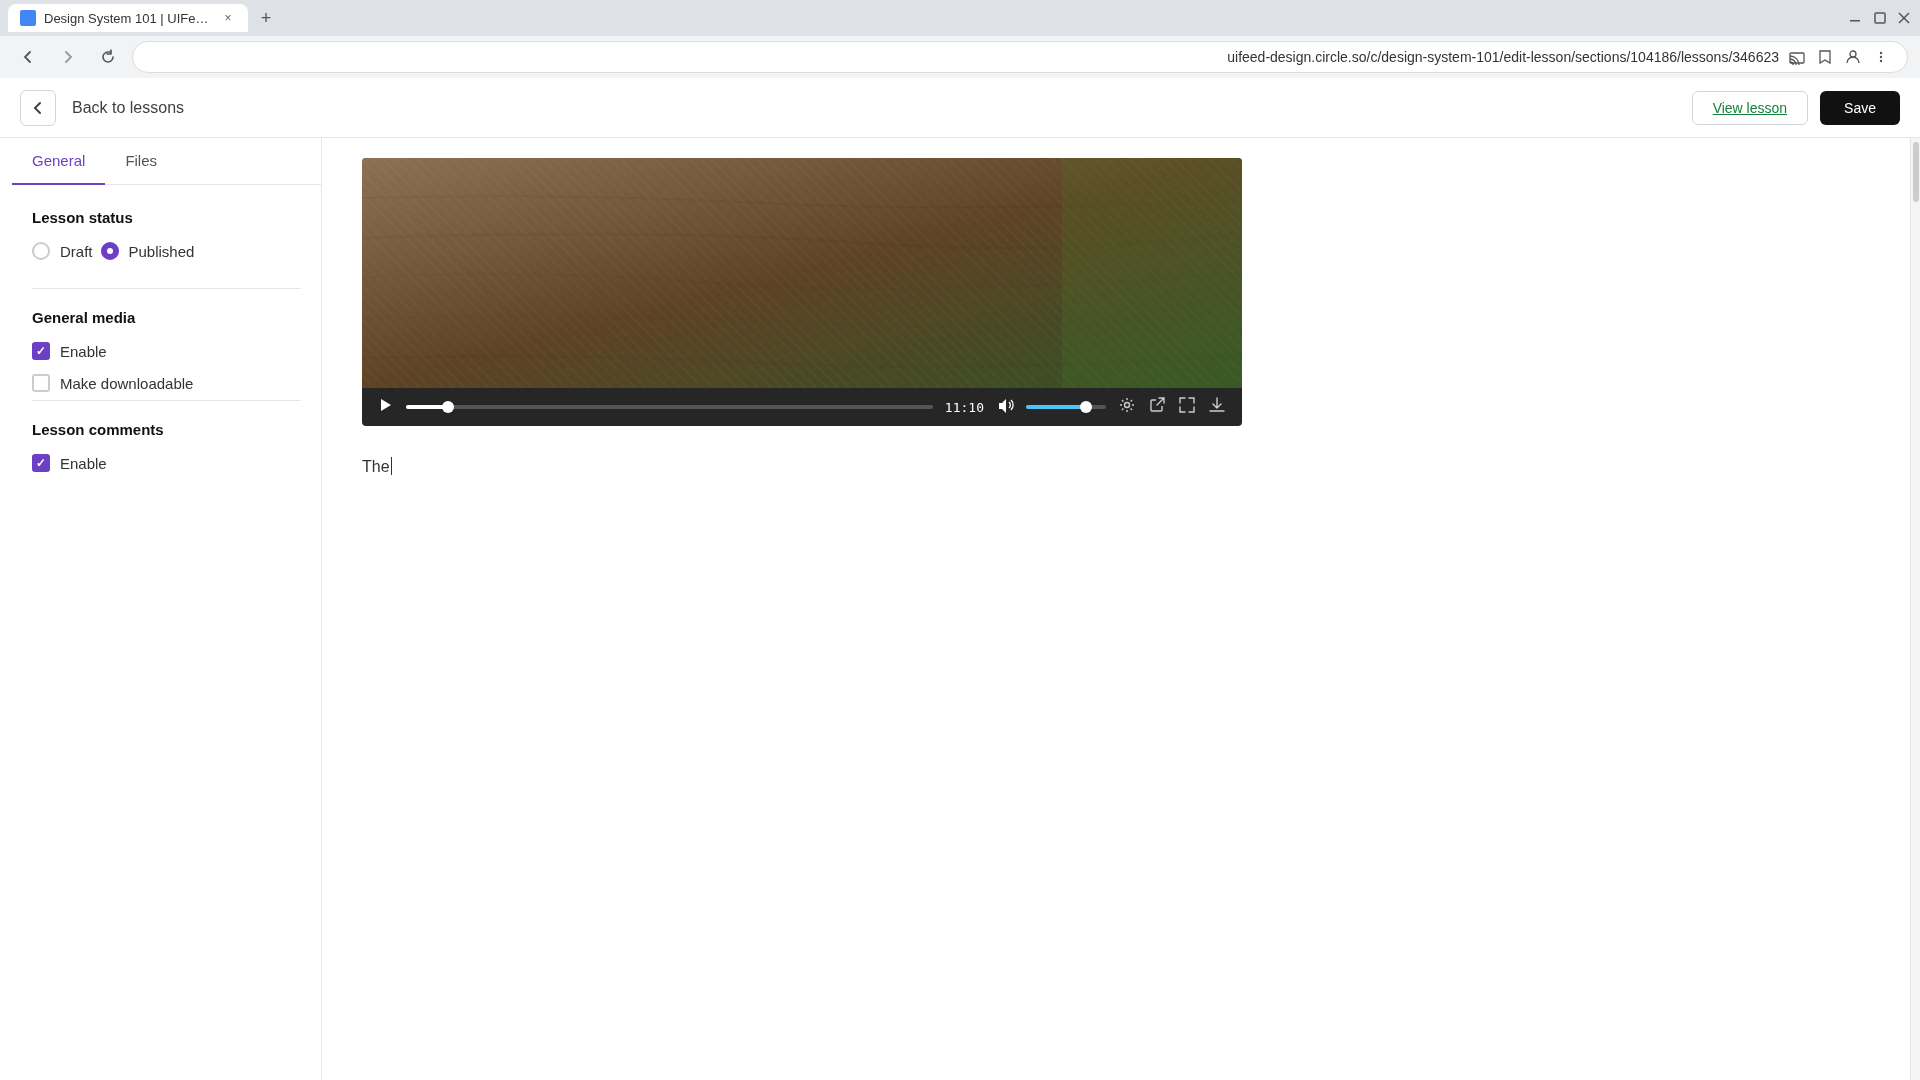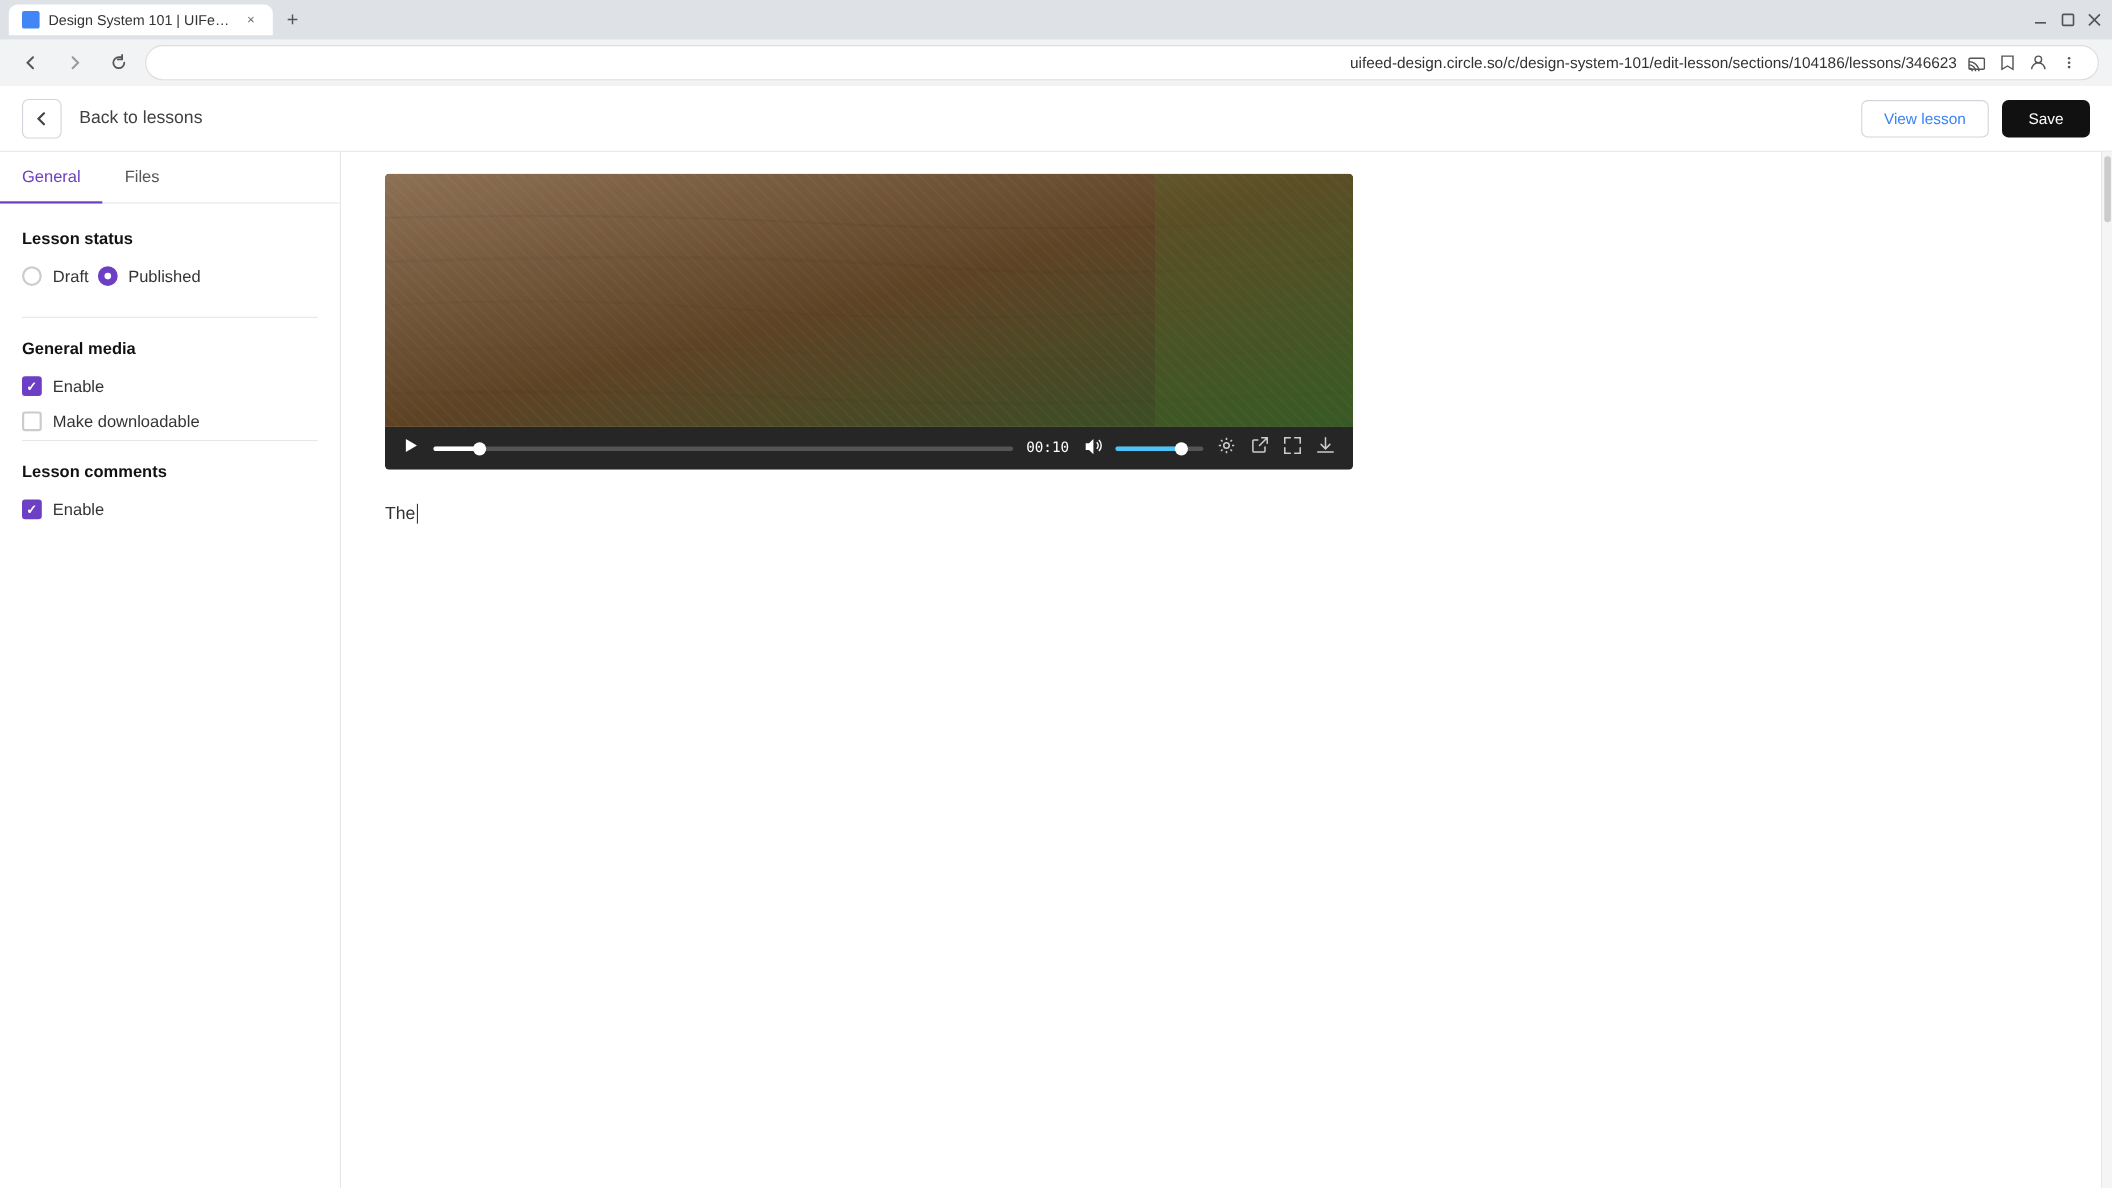--- a/index.html
+++ b/index.html
@@ -20,24 +20,24 @@
     .nav-btn { width: 32px; height: 32px; border-radius: 50%; display: flex; align-items: center; justify-content: center; cursor: pointer; color: #555; font-size: 16px; }
     .address-input { flex: 1; height: 32px; background: #fff; border-radius: 16px; border: 1px solid #ddd; padding: 0 16px; font-size: 14px; color: #333; display: flex; align-items: center; gap: 8px; }
     .address-icons { display: flex; gap: 8px; align-items: center; }
     .addr-icon { width: 20px; height: 20px; display: flex; align-items: center; justify-content: center; cursor: pointer; color: #555; font-size: 14px; }
 
     
     .app-header { height: 60px; border-bottom: 1px solid #e5e7eb; display: flex; align-items: center; padding: 0 20px; gap: 16px; }
     .back-btn { width: 36px; height: 36px; border: 1px solid #d1d5db; border-radius: 6px; display: flex; align-items: center; justify-content: center; cursor: pointer; color: #555; font-size: 18px; }
     .back-title { font-size: 16px; font-weight: 500; color: #404040; }
     .header-actions { margin-left: auto; display: flex; gap: 12px; }
-    .btn-view { padding: 8px 20px; border: 1px solid #d1d5db; border-radius: 6px; background: #fff; font-size: 14px; font-weight: 500; cursor: pointer; color: #3b82f6; }
+    .btn-view { padding: 8px 20px; border: 1px solid #d1d5db; border-radius: 6px; background: #fff; font-size: 14px; font-weight: 500; cursor: pointer; color: #15803d; text-decoration: underline; }
     .btn-save { padding: 8px 24px; border: none; border-radius: 6px; background: #111; font-size: 14px; font-weight: 500; cursor: pointer; color: #fff; }
 
-    .app-body { display: flex; height: calc(1080px - 36px - 42px - 60px); }
+    .app-body { display: flex; height: calc(1080px - 36px - 42px - 60px); margin-left: 12px; }
 
     
     .sidebar { width: 310px; border-right: 1px solid #e5e7eb; padding: 0; flex-shrink: 0; overflow-y: auto; }
     .sidebar-tabs { display: flex; border-bottom: 1px solid #e5e7eb; }
     .sidebar-tab { padding: 14px 20px; font-size: 15px; cursor: pointer; color: #555; border-bottom: 2px solid transparent; margin-bottom: -1px; }
     .sidebar-tab.active { color: #6c3fc5; border-bottom: 2px solid #6c3fc5; font-weight: 500; }
     .sidebar-content { padding: 24px 20px; }
     .section-label { font-size: 15px; font-weight: 600; color: #111; margin-bottom: 16px; }
     .radio-group { display: flex; flex-direction: row; gap: 8px; margin-bottom: 28px; }
     .radio-item { display: flex; align-items: center; gap: 10px; cursor: pointer; }
@@ -251,21 +251,21 @@
           <div class="play-btn">
             <svg width="16" height="16" viewBox="0 0 16 16">
                 <polygon points="3,2 13,8 3,14" fill="white"></polygon>
               </svg>
           </div>
           <div class="progress-bar">
             <div class="progress-fill" style="width: 8%;">
               <div class="progress-thumb"></div>
             </div>
           </div>
-          <span class="time-display">00:10</span>
+          <span class="time-display">11:10</span>
           <div class="volume-icon">
             <svg width="18" height="18" viewBox="0 0 18 18">
                 <path d="M3 7h3l4-4v14l-4-4H3V7z" fill="white"></path>
                 <path d="M13 6a4 4 0 0 1 0 6M15 4a7 7 0 0 1 0 10" stroke="white" stroke-width="1.3" fill="none"></path>
               </svg>
           </div>
           <div class="volume-bar">
             <div class="volume-fill" style="width: 75%;">
               <div class="volume-thumb"></div>
             </div>

